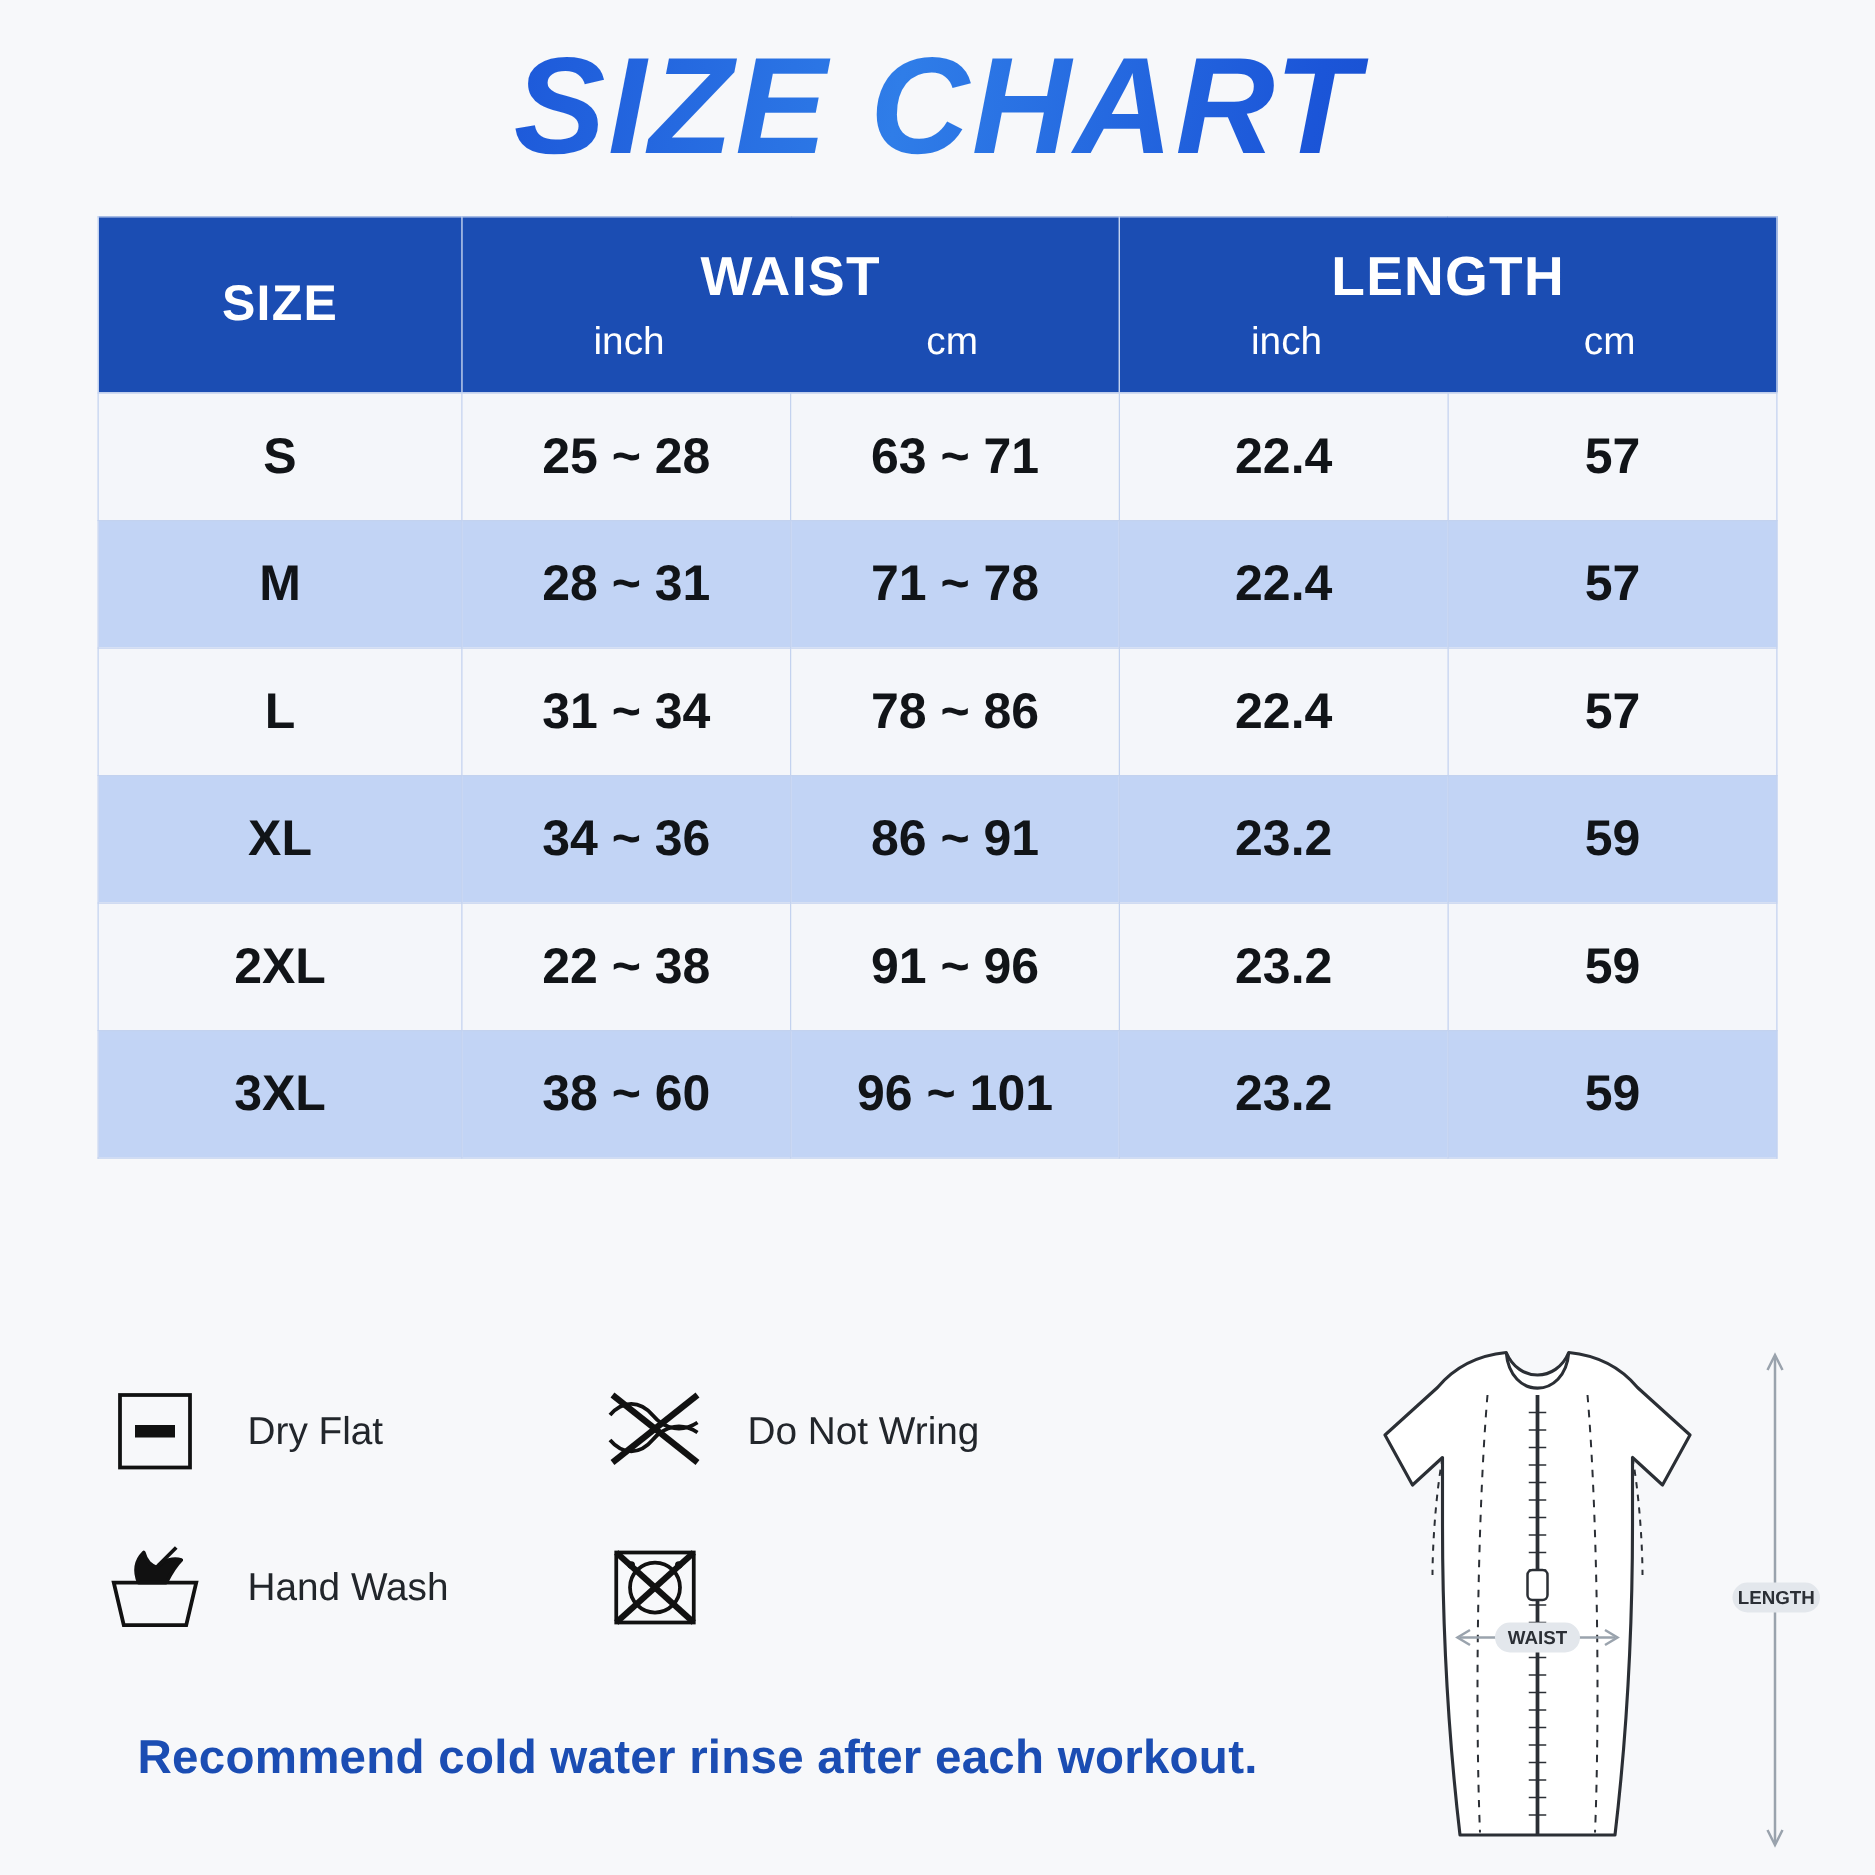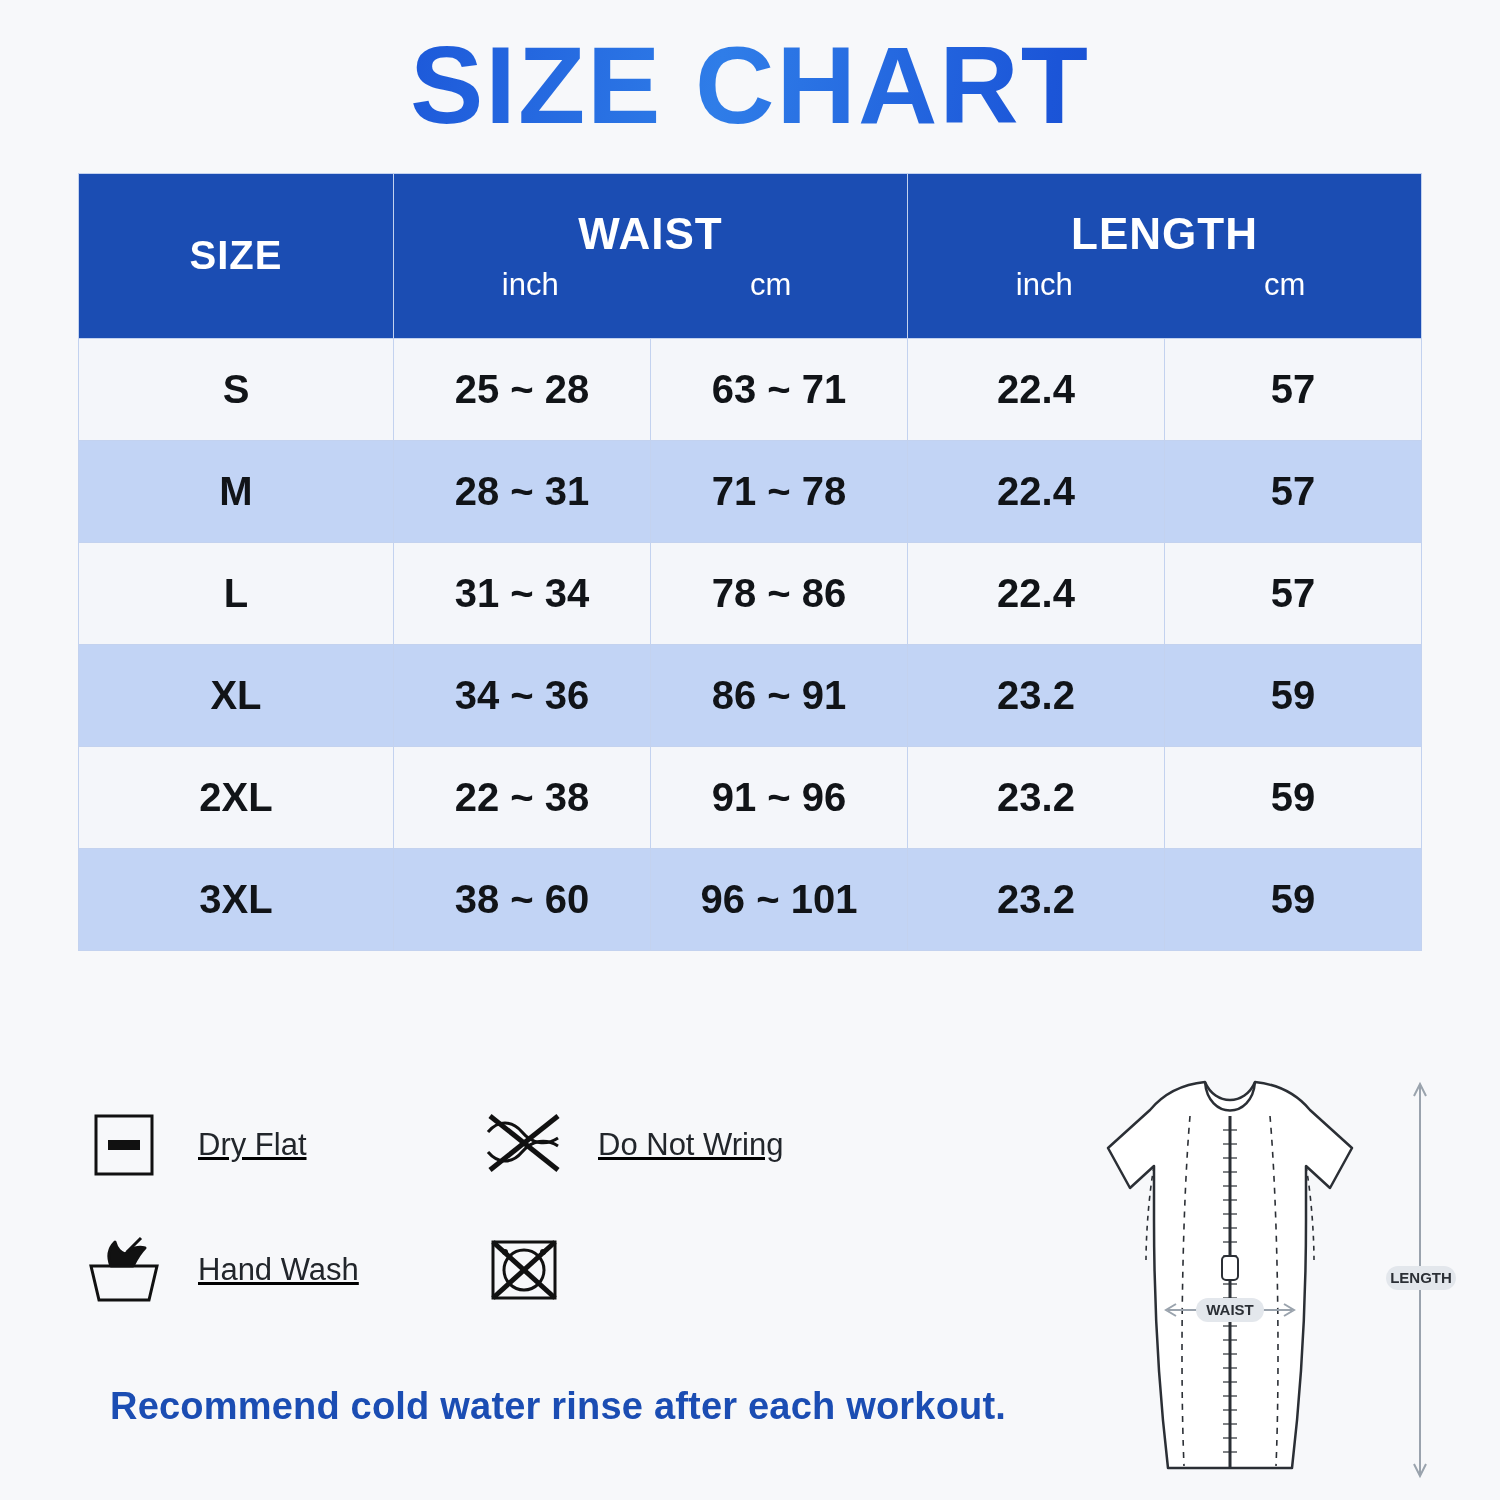--- a/index.html
+++ b/index.html
@@ -21,20 +21,21 @@
     font-size: 110px;
     font-weight: bold;
     letter-spacing: 2px;
     padding-top: 22px;
     background: linear-gradient(100deg, #1747c8 0%, #1b55d8 25%, #2f7de8 48%, #1b55d8 70%, #103da8 100%);
     -webkit-background-clip: text;
     background-clip: text;
     color: transparent;
     font-stretch: condensed;
     line-height: 1.15;
+    font-style: italic;
   }
 
   
   .table-wrap {
     margin: 24px 78px 0 78px;
     width: 1344px;
   }
   table.size-table {
     border-collapse: collapse;
     width: 100%;
@@ -42,21 +43,21 @@
   }
   table.size-table th,
   table.size-table td {
     border: 1px solid #c3d2ef;
     text-align: center;
   }
   .thead-row th {
     background: #1b4db3;
     color: #ffffff;
     border: 1px solid #1b4db3;
-    padding: 16px;
+    padding: 4px;
     height: 132px;
     vertical-align: middle;
   }
   .head-size {
     font-size: 40px;
     font-weight: bold;
     letter-spacing: 1px;
   }
   .head-group-title {
     font-size: 44px;
@@ -89,21 +90,20 @@
   .care-area {
     position: absolute;
     left: 78px;
     top: 1105px;
     width: 930px;
   }
   .care-grid {
     display: grid;
     grid-template-columns: 400px 1fr;
     row-gap: 45px;
-    text-decoration: underline;
   }
   .care-item {
     display: flex;
     align-items: center;
     gap: 28px;
   }
   .care-icon {
     width: 92px;
     height: 80px;
     flex: 0 0 92px;

